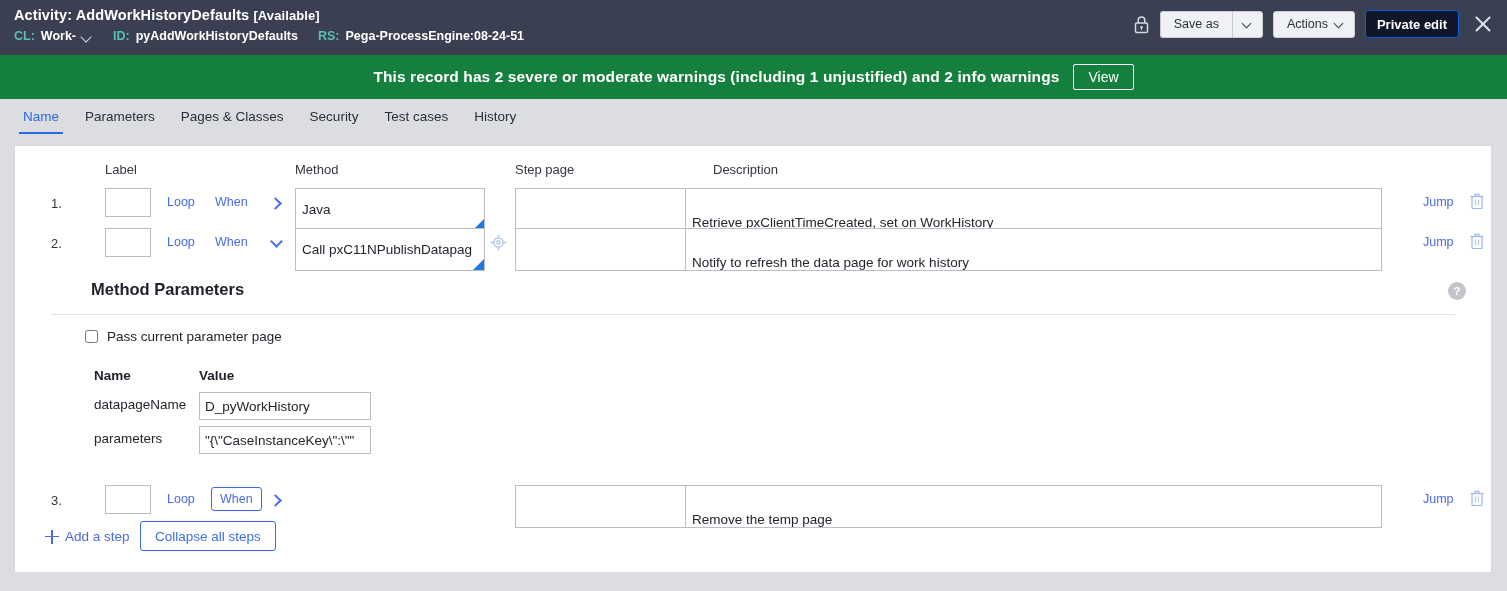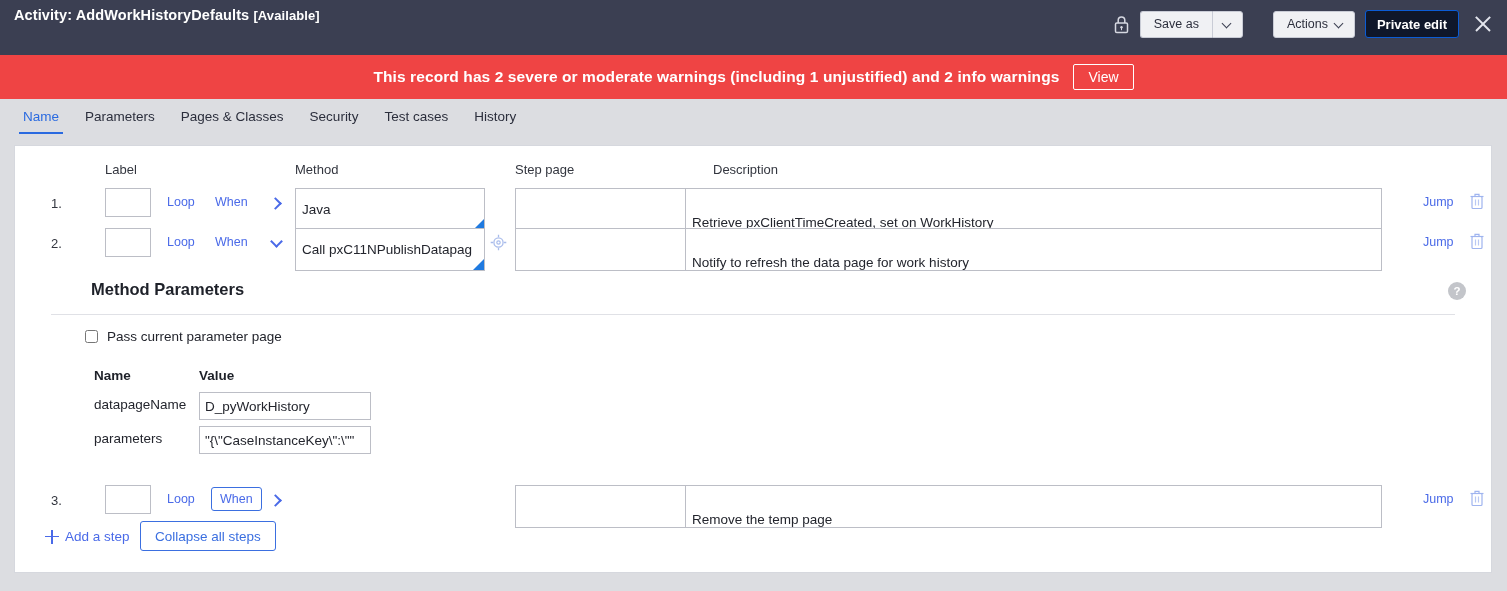--- a/index.html
+++ b/index.html
@@ -91,21 +91,21 @@
   .chev-sm {
     display: inline-block; width: 9px; height: 9px; position: relative;
   }
   .chev-sm::before {
     content: ""; position: absolute; left: 0; top: 0;
     width: 6px; height: 6px;
     border-right: 1.5px solid #3b3f52;
     border-bottom: 1.5px solid #3b3f52;
     transform: rotate(45deg);
   }
-  .btn.actions { padding: 0 10px 0 13px; gap: 7px; margin-left: 20px; }
+  .btn.actions { padding: 0 10px 0 13px; gap: 7px; }
   .btn.primary {
     background: #0f172a;
     border-color: #0b5cd5;
     color: #fff;
     font-weight: bold;
     font-size: 13px;
     padding: 0 11px;
     height: 28px;
   }
   .close-x {
@@ -117,21 +117,21 @@
     content: ""; position: absolute;
     left: 2px; top: 11px; width: 20px; height: 1.8px;
     background: #e4e6ee;
   }
   .close-x::before { transform: rotate(45deg); }
   .close-x::after  { transform: rotate(-45deg); }
 
   
   .warnbar {
     height: 44px;
-    background: #ef4444;
+    background: #15803d;
     display: flex;
     align-items: center;
     justify-content: center;
     gap: 14px;
     color: #fff;
   }
   .warn-text {
     font-size: 15.5px;
     font-weight: bold;
     letter-spacing: .1px;
@@ -345,20 +345,29 @@
   }
 </style>
 </head>
 <body>
 
 <div class="header">
   <div class="hdr-title">
     <span>Activity:</span>
     <span>AddWorkHistoryDefaults</span>
     <span class="avail">[Available]</span>
+  </div>
+  <div class="hdr-meta">
+    <span class="meta-key">CL:</span>
+    <span class="meta-val with-caret">Work-</span>
+    <span class="caret-dn"></span>
+    <span class="meta-key">ID:</span>
+    <span class="meta-val">pyAddWorkHistoryDefaults</span>
+    <span class="meta-key">RS:</span>
+    <span class="meta-val">Pega-ProcessEngine:08-24-51</span>
   </div>
 
   <div class="hdr-right">
     <svg class="lock-icon" viewBox="0 0 17 19">
       <rect x="2.5" y="8" width="12" height="9.5" rx="1.3" fill="none" stroke="#e4e6ee" stroke-width="1.5"></rect>
       <path d="M5.2 8 V5.3 a3.3 3.3 0 0 1 6.6 0 V8" fill="none" stroke="#e4e6ee" stroke-width="1.5"></path>
       <circle cx="8.5" cy="12.3" r="1.2" fill="#e4e6ee"></circle>
       <rect x="8" y="12.6" width="1" height="2.6" fill="#e4e6ee"></rect>
     </svg>
 

